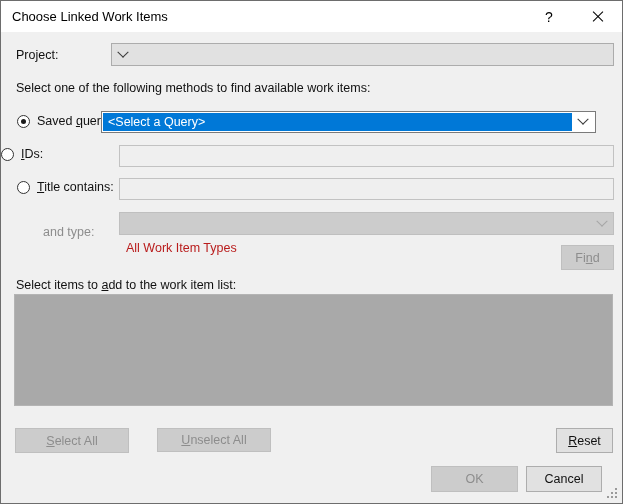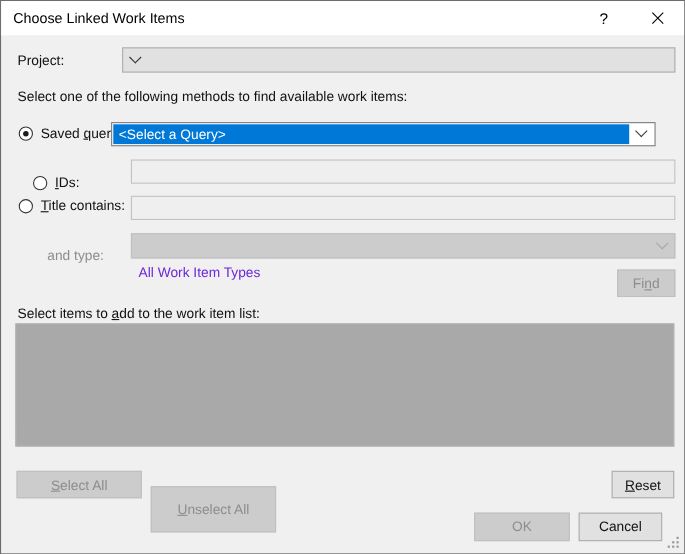--- a/index.html
+++ b/index.html
@@ -107,21 +107,21 @@
     align-items: center;
     justify-content: center;
   }
   .chev {
     width: 7px; height: 7px;
     border-right: 1px solid #3a3a3a;
     border-bottom: 1px solid #3a3a3a;
     transform: rotate(45deg) translate(-2px, -2px);
   }
   .combo.disabled { background: #cccccc; border-color: #bfbfbf; }
-  .combo.disabled .combo-text { color: #6d28d9; margin-top: 48px; }
+  .combo.disabled .combo-text { color: #b91c1c; margin-top: 48px; }
   .combo.disabled .chev { border-color: #a6a6a6; }
 
   .combo.query {
     background: #ffffff;
     border: 1px solid #7a7a7a;
     padding: 1px;
   }
   .combo.query .combo-text {
     background: #0078d7;
     color: #ffffff;
@@ -265,21 +265,21 @@
     <span class="radio checked"></span>
     <span><span>Saved </span><span class="acc">q</span><span>uery:</span></span>
   </div>
   <div class="combo query" style="left:100px; top:110px; width:495px; height:22px;">
     <span class="combo-text">&lt;Select a Query&gt;</span>
     <span class="arrow">
         <i class="chev"></i>
       </span>
   </div>
 
-  <div class="radio-row" style="left:29px; top:146px;margin-top:12px;">
+  <div class="radio-row" style="left:0; top:146px;">
     <span class="radio"></span>
     <span><span class="acc">I</span><span>Ds:</span></span>
   </div>
   <input class="textinput" style="left: 118px; top: 144px; width: 495px; height: 22px;" type="text" value="">
 
   <div class="radio-row" style="left:16px; top:179px;">
     <span class="radio"></span>
     <span><span class="acc">T</span><span>itle contains:</span></span>
   </div>
   <input class="textinput" style="left: 118px; top: 177px; width: 495px; height: 22px;" type="text" value="">
@@ -298,21 +298,21 @@
 
   <div class="lbl" style="left:15px; top:277px;"><span>Select items to </span><span class="acc">a</span><span>dd to the work item list:</span></div>
 
   <div class="listview" style="left:13px; top:293px; width:599px; height:112px;">
     <div class="list-body"></div>
   </div>
 
   <button class="btn disabled" style="left:14px; top:427px; width:114px; height:25px;">
     <span><span class="acc">S</span><span>elect All</span></span>
   </button>
-  <button class="btn disabled" style="left:136px; top:427px; width:114px; height:42px;margin-top:14px;">
+  <button class="btn disabled" style="left:156px; top:427px; width:114px; height:24px;">
     <span><span class="acc">U</span><span>nselect All</span></span>
   </button>
   <button class="btn" style="left:555px; top:427px; width:57px; height:25px;">
     <span><span class="acc">R</span><span>eset</span></span>
   </button>
 
   <button class="btn disabled" style="left:430px; top:465px; width:87px; height:26px;">
     <span>OK</span>
   </button>
   <button class="btn" style="left:525px; top:465px; width:76px; height:26px;">

